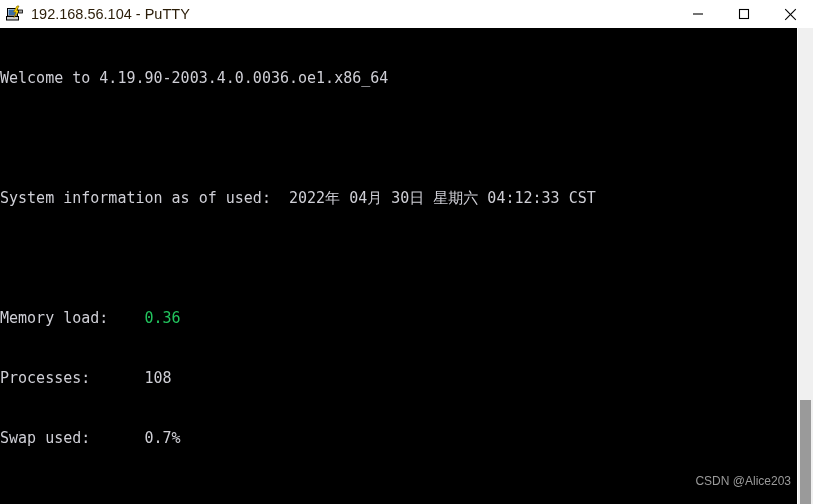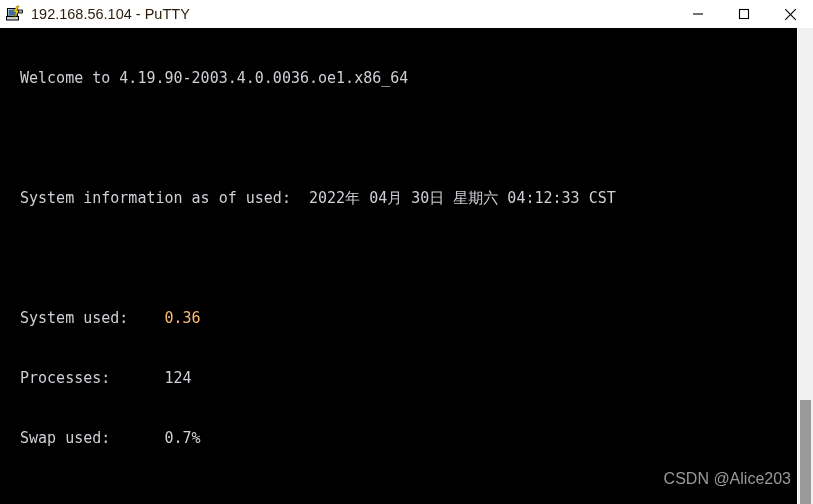--- a/index.html
+++ b/index.html
@@ -88,31 +88,30 @@
     font-size: 15px;
     line-height: 20px;
     color: #cfcfd6;
     white-space: pre;
     letter-spacing: 0px;
   }
   .row {
     height: 20px;
     white-space: pre;
     display: block;
-    padding-left: 20px;
-  }
-  .yellow { color: #fdba74; }
+  }
+  .yellow { color: #22c55e; }
 
   
   #watermark {
     position: absolute;
     right: 6px;
     bottom: 16px;
     font-family: "Liberation Sans", sans-serif;
-    font-size: 16px;
+    font-size: 12px;
     color: #9a9a9a;
     white-space: nowrap;
     pointer-events: none;
     margin-top: 30px;
   }
 
   
   #scrollbar {
     position: absolute;
     right: 0;
@@ -173,22 +172,22 @@
       </div>
     </div>
   </div>
 
   <div id="terminal">
     <div id="screen">
       <span class="row">Welcome to 4.19.90-2003.4.0.0036.oe1.x86_64</span>
       <span class="row"></span>
       <span class="row">System information as of used:  2022年 04月 30日 星期六 04:12:33 CST</span>
       <span class="row"></span>
-      <span class="row"><span>System used:    </span><span class="yellow">0.36</span></span>
-      <span class="row">Processes:      124</span>
+      <span class="row"><span>Memory load:    </span><span class="yellow">0.36</span></span>
+      <span class="row">Processes:      108</span>
       <span class="row">Swap used:      0.7%</span>
       
       
       
       
       
       
       
       
       

